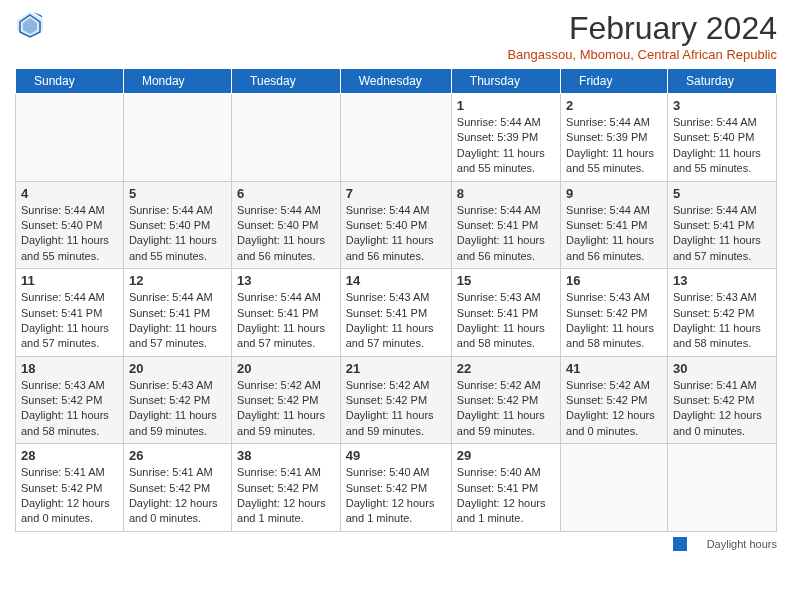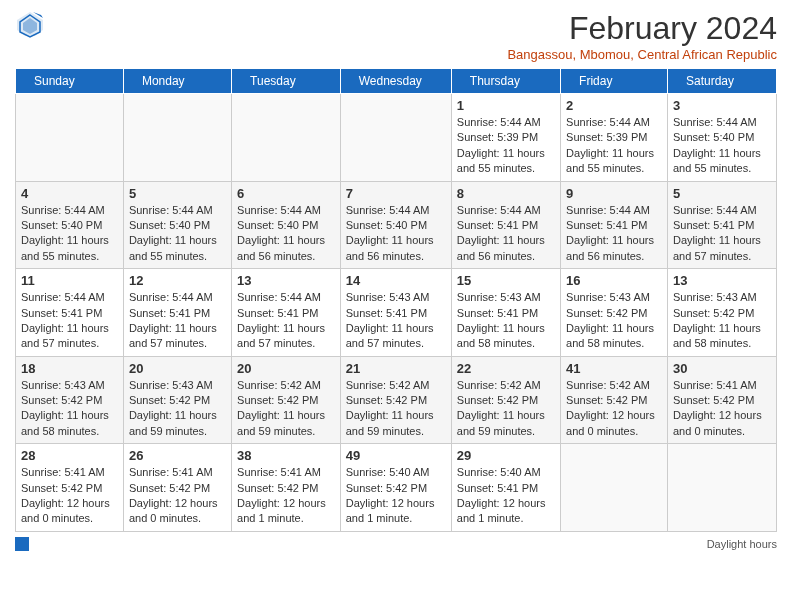--- a/index.html
+++ b/index.html
@@ -83,21 +83,21 @@
     .day-info {
       font-size: 11px;
       color: #333;
       line-height: 1.4;
     }
     .row-alt td {
       background: #f5f5f5;
     }
     .footer {
       display: flex;
-      justify-content: space-between;
+      justify-content: flex-end;
       align-items: center;
       gap: 20px;
       margin-top: 5px;
       font-size: 11px;
       color: #555;
     }
     .legend-box {
       width: 14px;
       height: 14px;
       background: #1a6abf;

